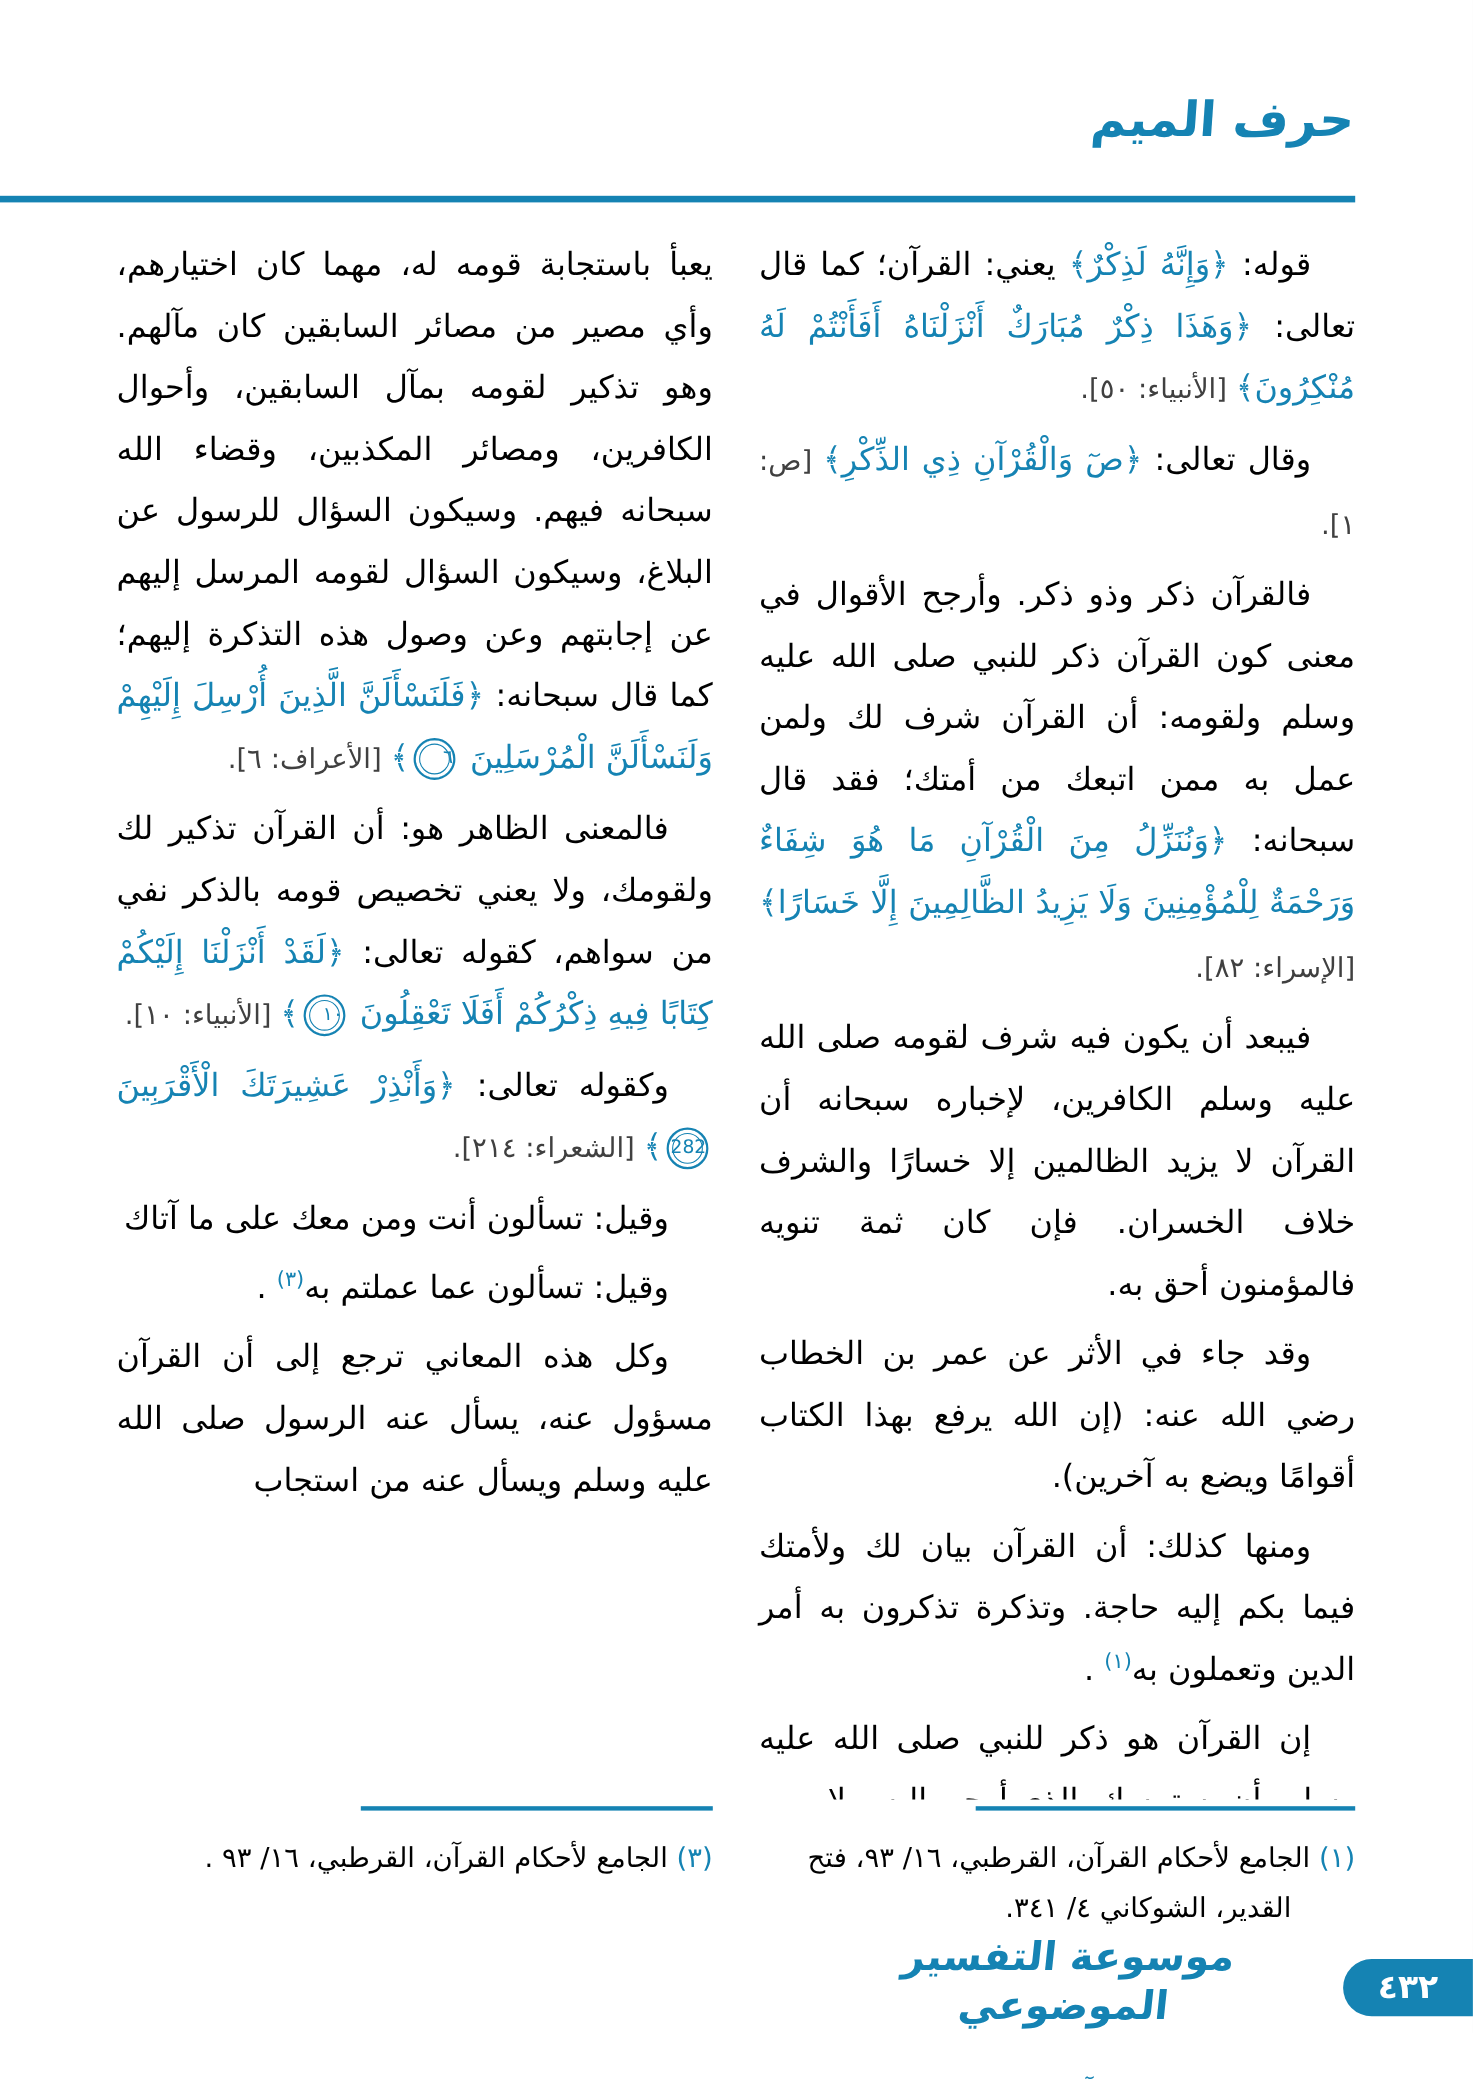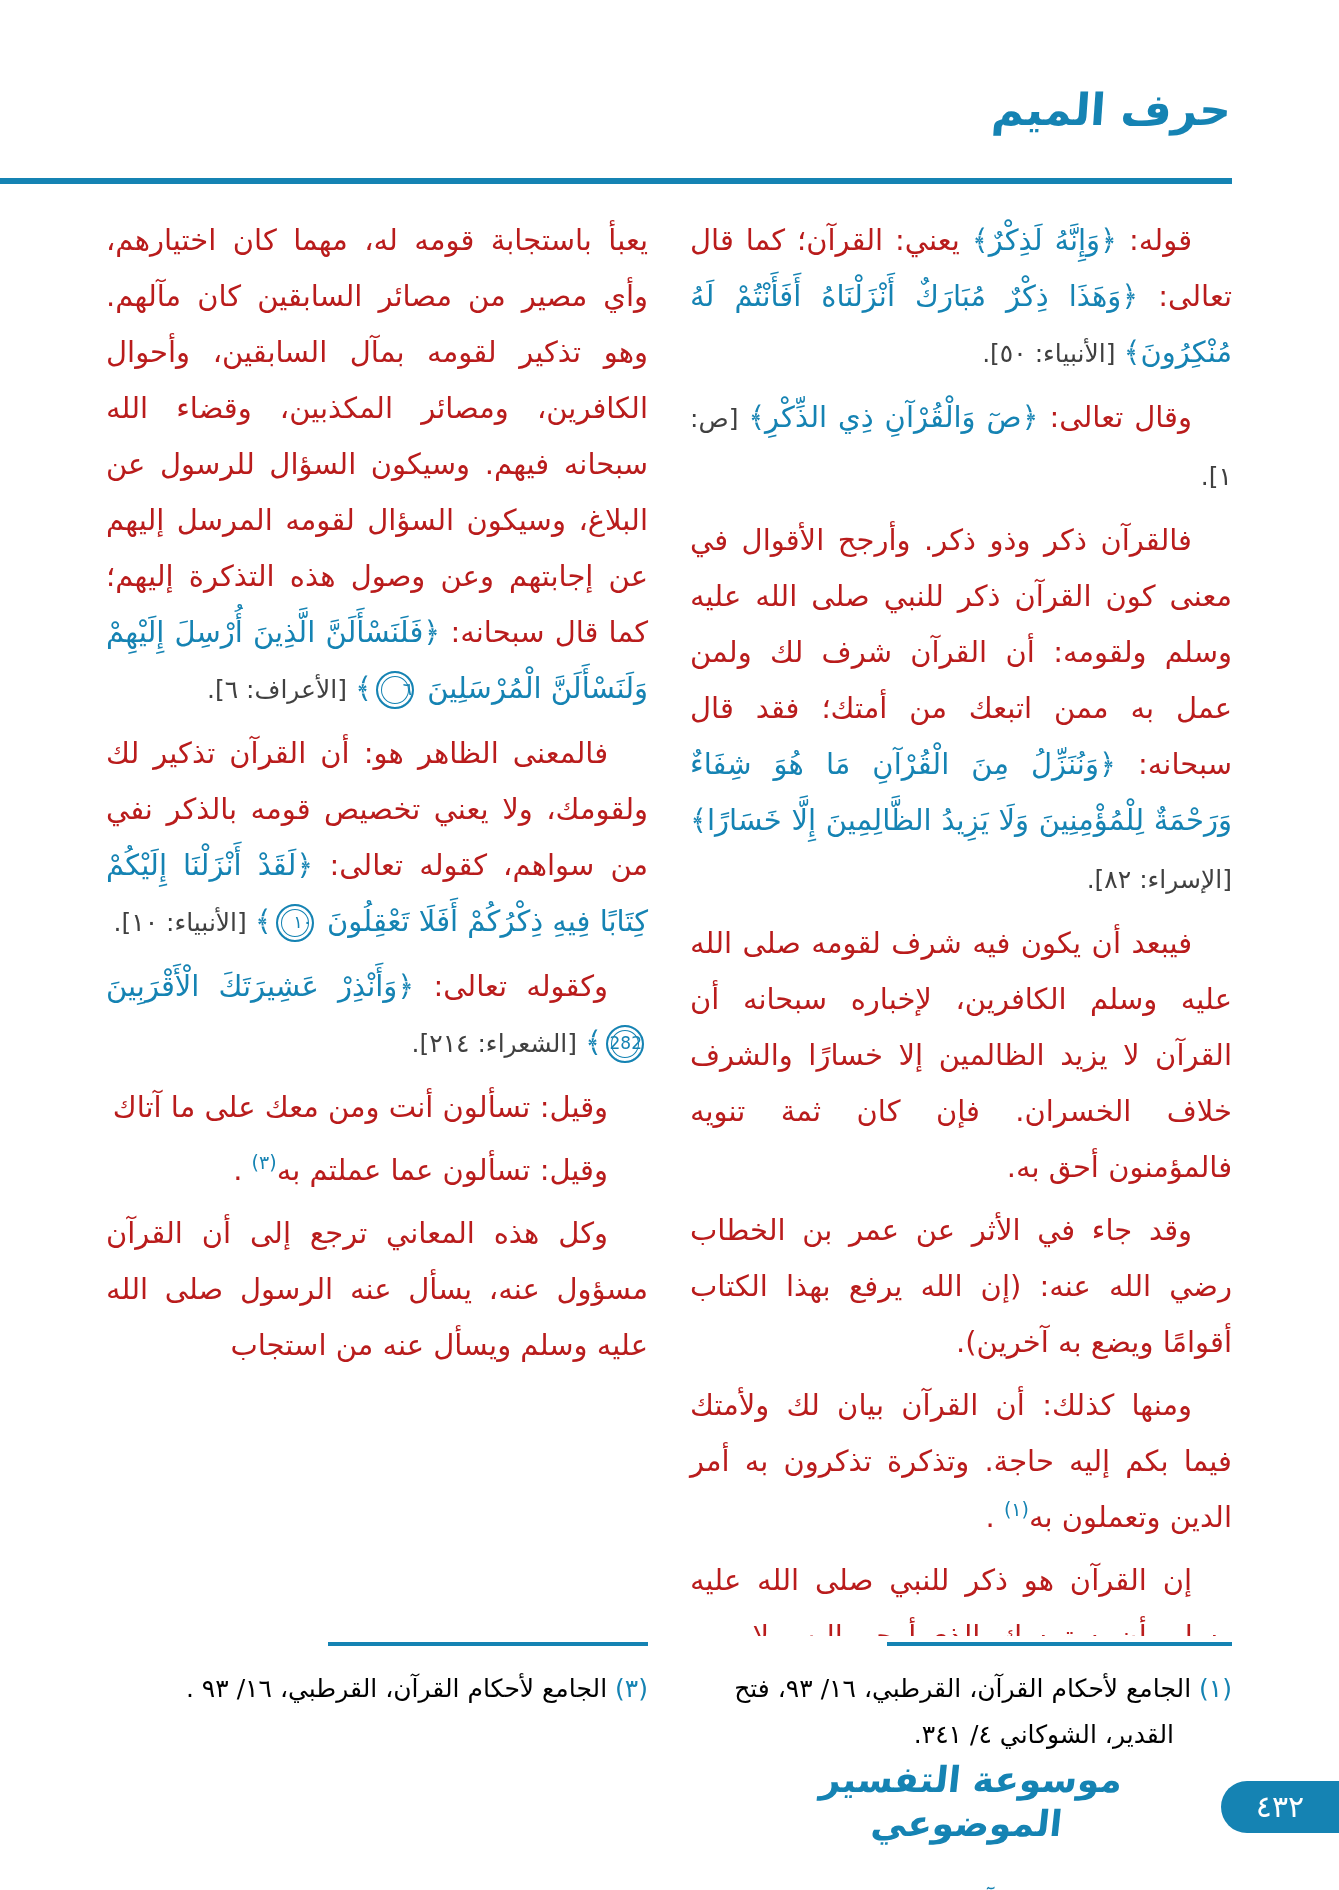--- a/index.html
+++ b/index.html
@@ -34,21 +34,21 @@
   }
   .col{
     flex:1 1 0;
     font-size:29px;
     line-height:56px;
     text-align:justify;
     text-align-last:right;
   }
   .para{ margin:0 0 7px 0; text-indent:40px; }
   .para.cont{ text-indent:0; }
-  .seg-t{ color:#b91c1c; }
+  .seg-t{ color:#000000; }
   .seg-q{ color:var(--teal); }
   .seg-r{ color:#404040; font-size:25px; }
   .seg-f{
     color:var(--teal); font-size:19px;
     vertical-align:super; line-height:0;
   }
   .seg-a{
     display:inline-block;
     width:34px; height:34px; line-height:32px;
     border:2px solid var(--teal); border-radius:50%;
@@ -78,21 +78,21 @@
   .logo-line1{
     font-size:36px; font-weight:bold; line-height:44px;
     transform:skewX(-6deg);
   }
   .logo-line2{ font-size:20px; font-weight:bold; line-height:30px;margin-top:38px; }
   .page-tab{
     position:absolute; top:1781px; right:0;
     width:118px; height:52px;
     background:var(--teal);
     border-radius:26px 0 0 26px;
-    color:#fff; font-size:30px; font-weight:normal;
+    color:#fff; font-size:30px; font-weight:bold;
     text-align:center; line-height:52px;
   }
 </style>
 </head>
 <body>
 
 <div class="page">
 
   <div class="header-title">حرف الميم</div>
 

